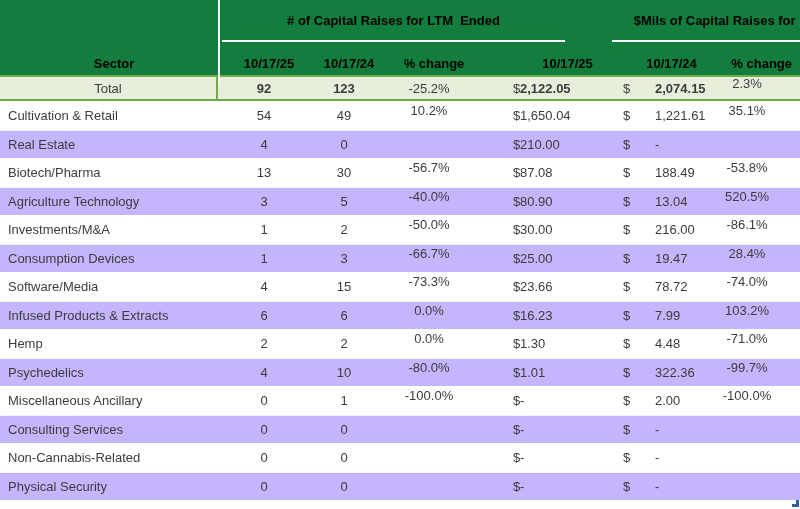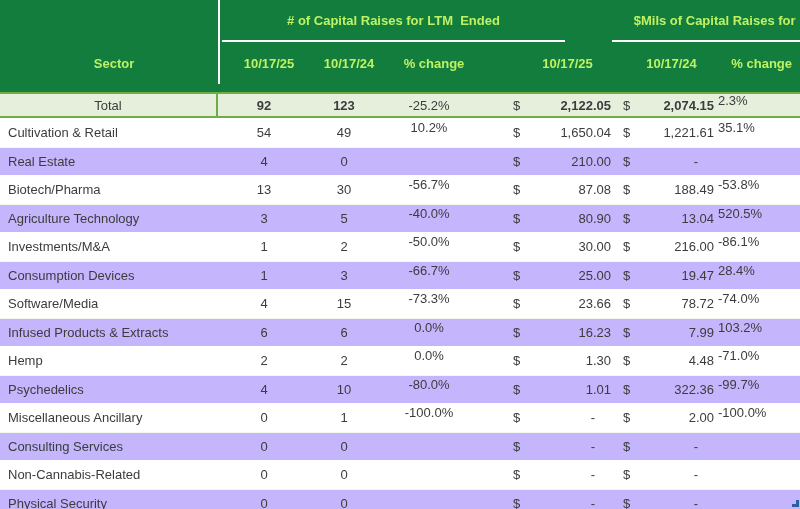--- a/index.html
+++ b/index.html
@@ -15,23 +15,23 @@
   }
 
   .grid {
     display: grid;
     grid-template-columns: 218px 92px 68px 102px 40px 95px 40px 63px 82px;
   }
 
   
   .hdr {
     position: relative;
-    height: 92px;
+    height: 75px;
     background: #127d3c;
-    color: #bef264;
+    color: #000000;
     font-weight: bold;
     font-size: 13px;
   }
   .hdr-top {
     display: grid;
     grid-template-columns: 218px 362px 320px;
     height: 42px;
   }
   .hdr-title {
     display: flex;
@@ -80,23 +80,23 @@
     align-items: center;
     justify-content: center;
     padding-left: 0;
     border-right: 2px solid #70ad47;
   }
   .c.num { text-align: center; }
   .c.pct { text-align: center; transform: translateY(-5px); }
   .total .pct { transform: none; }
   .c.cur1 { padding-left: 33px; }
   .c.cur2 { padding-left: 8px; }
-  .c.val { text-align: right; padding-right: 4px; }
+  .c.val { text-align: left; padding-right: 4px; }
   .c.val.dash { padding-right: 20px; }
-  .c.pctr { text-align: left; padding-right: 24px; transform: translateY(-5px); }
+  .c.pctr { text-align: center; padding-right: 24px; transform: translateY(-5px); }
   .total .num, .total .val { font-weight: bold; }
 
   
   .handle {
     position: absolute;
     right: 1px;
     bottom: 2px;
     width: 7px;
     height: 7px;
     border-right: 3px solid #2e5fa3;

